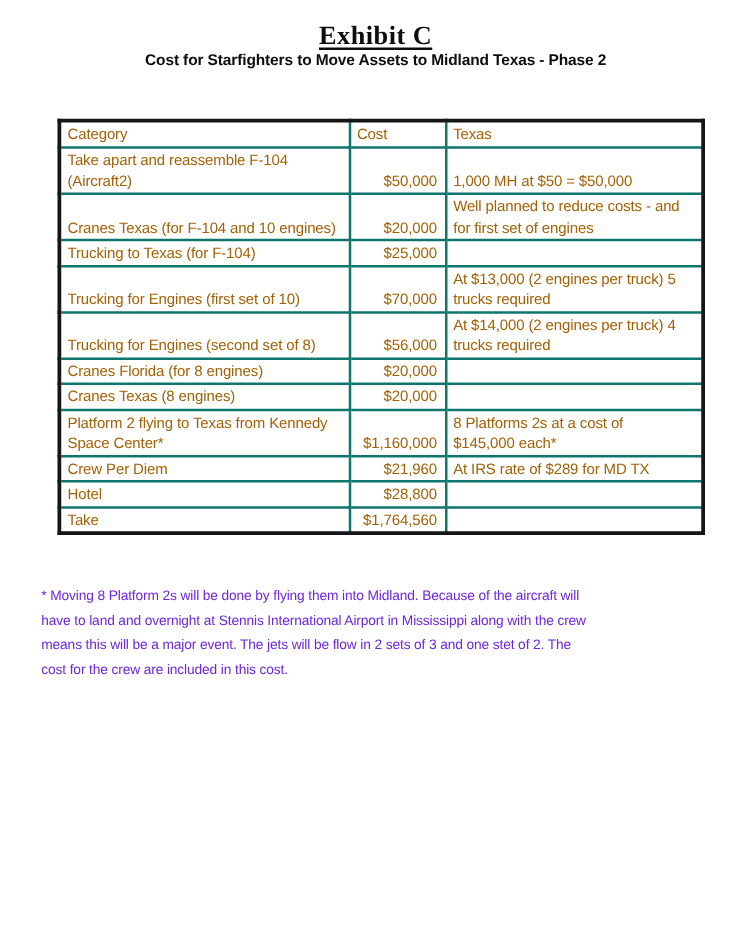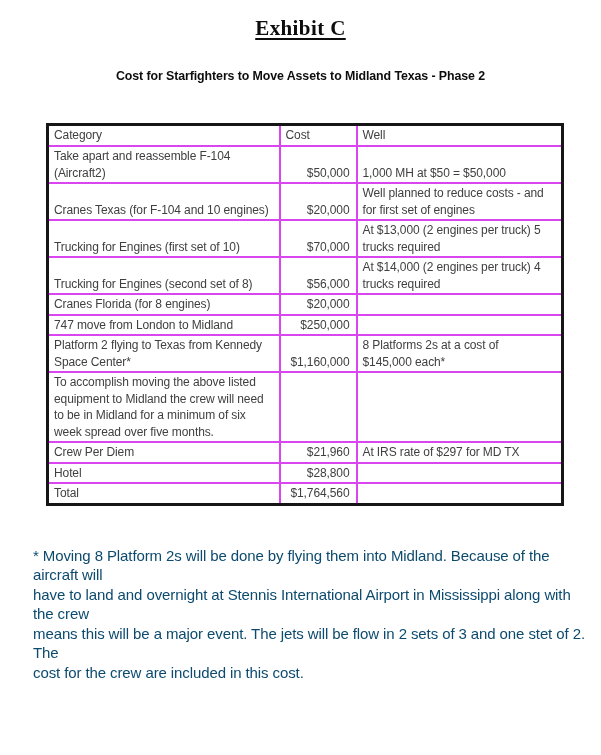--- a/index.html
+++ b/index.html
@@ -28,65 +28,64 @@
     font-weight: 700;
     color: #0d0d0d;
     letter-spacing: 0.4px;
   }
   .title-text {
     text-decoration: underline;
     text-underline-offset: 3px;
     text-decoration-thickness: 1.5px;
   }
   .subtitle {
-    margin-top: 28px;
     text-align: center;
     font-size: 12.4px;
     font-weight: 700;
     letter-spacing: -0.1px;
     color: #0d0d0d;
   }
   table.cost-table {
     border-collapse: collapse;
     table-layout: fixed;
     margin: 40px 0 0 46px;
     width: 515px;
     border: 3px solid #161616;
   }
   col.c-cat  { width: 232px; }
   col.c-cost { width: 77px; }
   col.c-note { width: 206px; }
   th, td {
-    border: 2px solid #d946ef;
+    border: 2px solid #0f766e;
     font-size: 12px;
     letter-spacing: -0.1px;
-    color: #404040;
+    color: #a16207;
     overflow: hidden;
   }
   th {
     text-align: left;
     font-weight: 400;
     padding: 2px 5px;
     line-height: 15px;
     vertical-align: middle;
   }
   td {
     padding: 1px 5px;
     line-height: 16.5px;
     vertical-align: bottom;
     white-space: pre-line;
   }
   td.cost { text-align: right; padding-right: 6px; }
   .footnote {
     margin: 40px 0 0 33px;
     width: 556px;
-    font-size: 15px;
+    font-size: 11px;
     line-height: 19.5px;
     letter-spacing: -0.1px;
-    color: #0c4a6e;
+    color: #6d28d9;
     white-space: pre-line;
   }
 </style>
 </head>
 <body>
 
 <div class="page">
 
   <div class="title">
     <span class="title-text">Exhibit C</span>
@@ -97,85 +96,82 @@
   <table class="cost-table">
     <colgroup>
       <col class="c-cat">
       <col class="c-cost">
       <col class="c-note">
     </colgroup>
     <thead>
       <tr>
         <th>Category</th>
         <th>Cost</th>
-        <th>Well</th>
+        <th>Texas</th>
       </tr>
     </thead>
     <tbody>
         <tr>
           <td class="cat">Take apart and reassemble F-104
 (Aircraft2)</td>
           <td class="cost">$50,000</td>
           <td class="note">1,000 MH at $50 = $50,000</td>
         </tr>
         <tr>
           <td class="cat">Cranes Texas (for F-104 and 10 engines)</td>
           <td class="cost">$20,000</td>
           <td class="note">Well planned to reduce costs - and
 for first set of engines</td>
+        </tr>
+        <tr>
+          <td class="cat">Trucking to Texas (for F-104)</td>
+          <td class="cost">$25,000</td>
+          <td class="note"></td>
         </tr>
         <tr>
           <td class="cat">Trucking for Engines (first set of 10)</td>
           <td class="cost">$70,000</td>
           <td class="note">At $13,000 (2 engines per truck) 5
 trucks required</td>
         </tr>
         <tr>
           <td class="cat">Trucking for Engines (second set of 8)</td>
           <td class="cost">$56,000</td>
           <td class="note">At $14,000 (2 engines per truck) 4
 trucks required</td>
         </tr>
         <tr>
           <td class="cat">Cranes Florida (for 8 engines)</td>
           <td class="cost">$20,000</td>
           <td class="note"></td>
         </tr>
         <tr>
-          <td class="cat">747 move from London to Midland</td>
-          <td class="cost">$250,000</td>
+          <td class="cat">Cranes Texas (8 engines)</td>
+          <td class="cost">$20,000</td>
           <td class="note"></td>
         </tr>
         <tr>
           <td class="cat">Platform 2 flying to Texas from Kennedy
 Space Center*</td>
           <td class="cost">$1,160,000</td>
           <td class="note">8 Platforms 2s at a cost of
 $145,000 each*</td>
         </tr>
         <tr>
-          <td class="cat">To accomplish moving the above listed
-equipment to Midland the crew will need
-to be in Midland for a minimum of six
-week spread over five months.</td>
-          <td class="cost"></td>
-          <td class="note"></td>
-        </tr>
-        <tr>
           <td class="cat">Crew Per Diem</td>
           <td class="cost">$21,960</td>
-          <td class="note">At IRS rate of $297 for MD TX</td>
+          <td class="note">At IRS rate of $289 for MD TX</td>
         </tr>
         <tr>
           <td class="cat">Hotel</td>
           <td class="cost">$28,800</td>
           <td class="note"></td>
         </tr>
         <tr>
-          <td class="cat">Total</td>
+          <td class="cat">Take</td>
           <td class="cost">$1,764,560</td>
           <td class="note"></td>
         </tr>
       </tbody>
   </table>
 
   <div class="footnote">* Moving 8 Platform 2s will be done by flying them into Midland. Because of the aircraft will
 have to land and overnight at Stennis International Airport in Mississippi along with the crew
 means this will be a major event. The jets will be flow in 2 sets of 3 and one stet of 2. The
 cost for the crew are included in this cost.</div>

